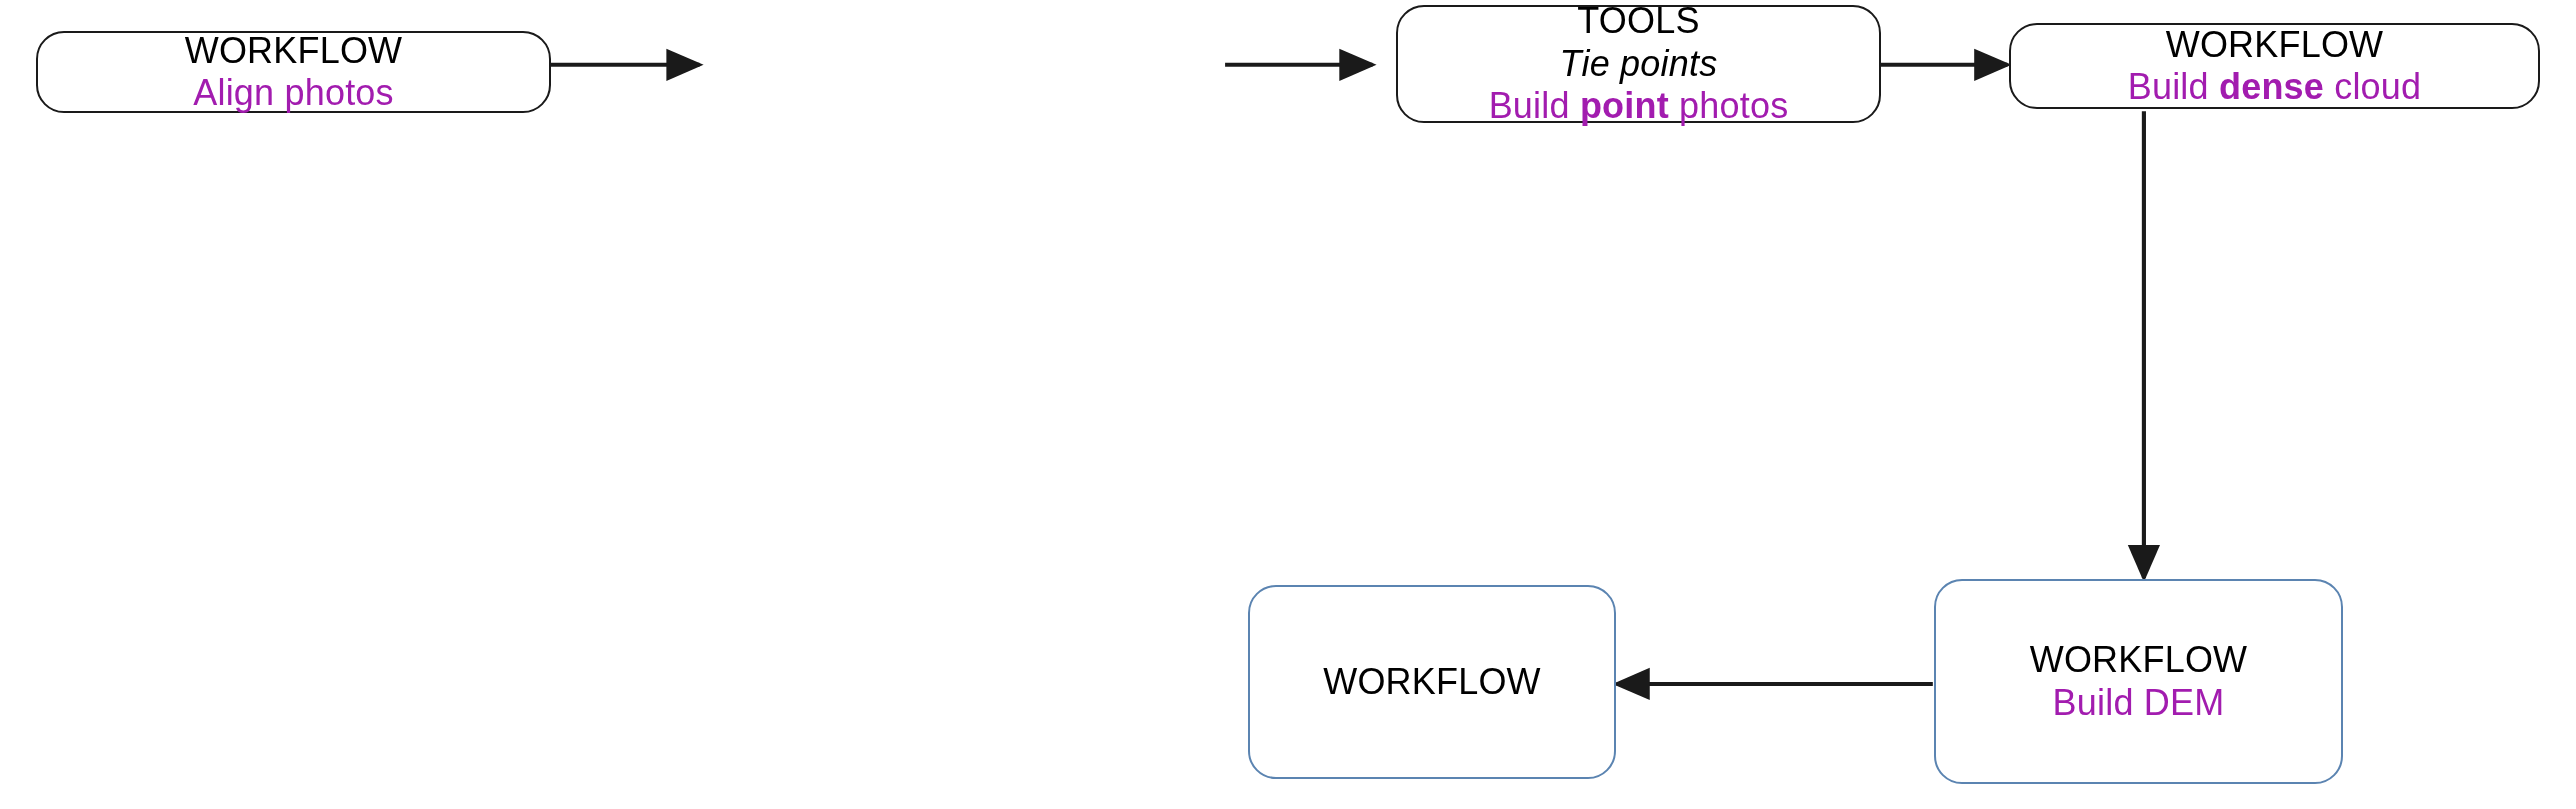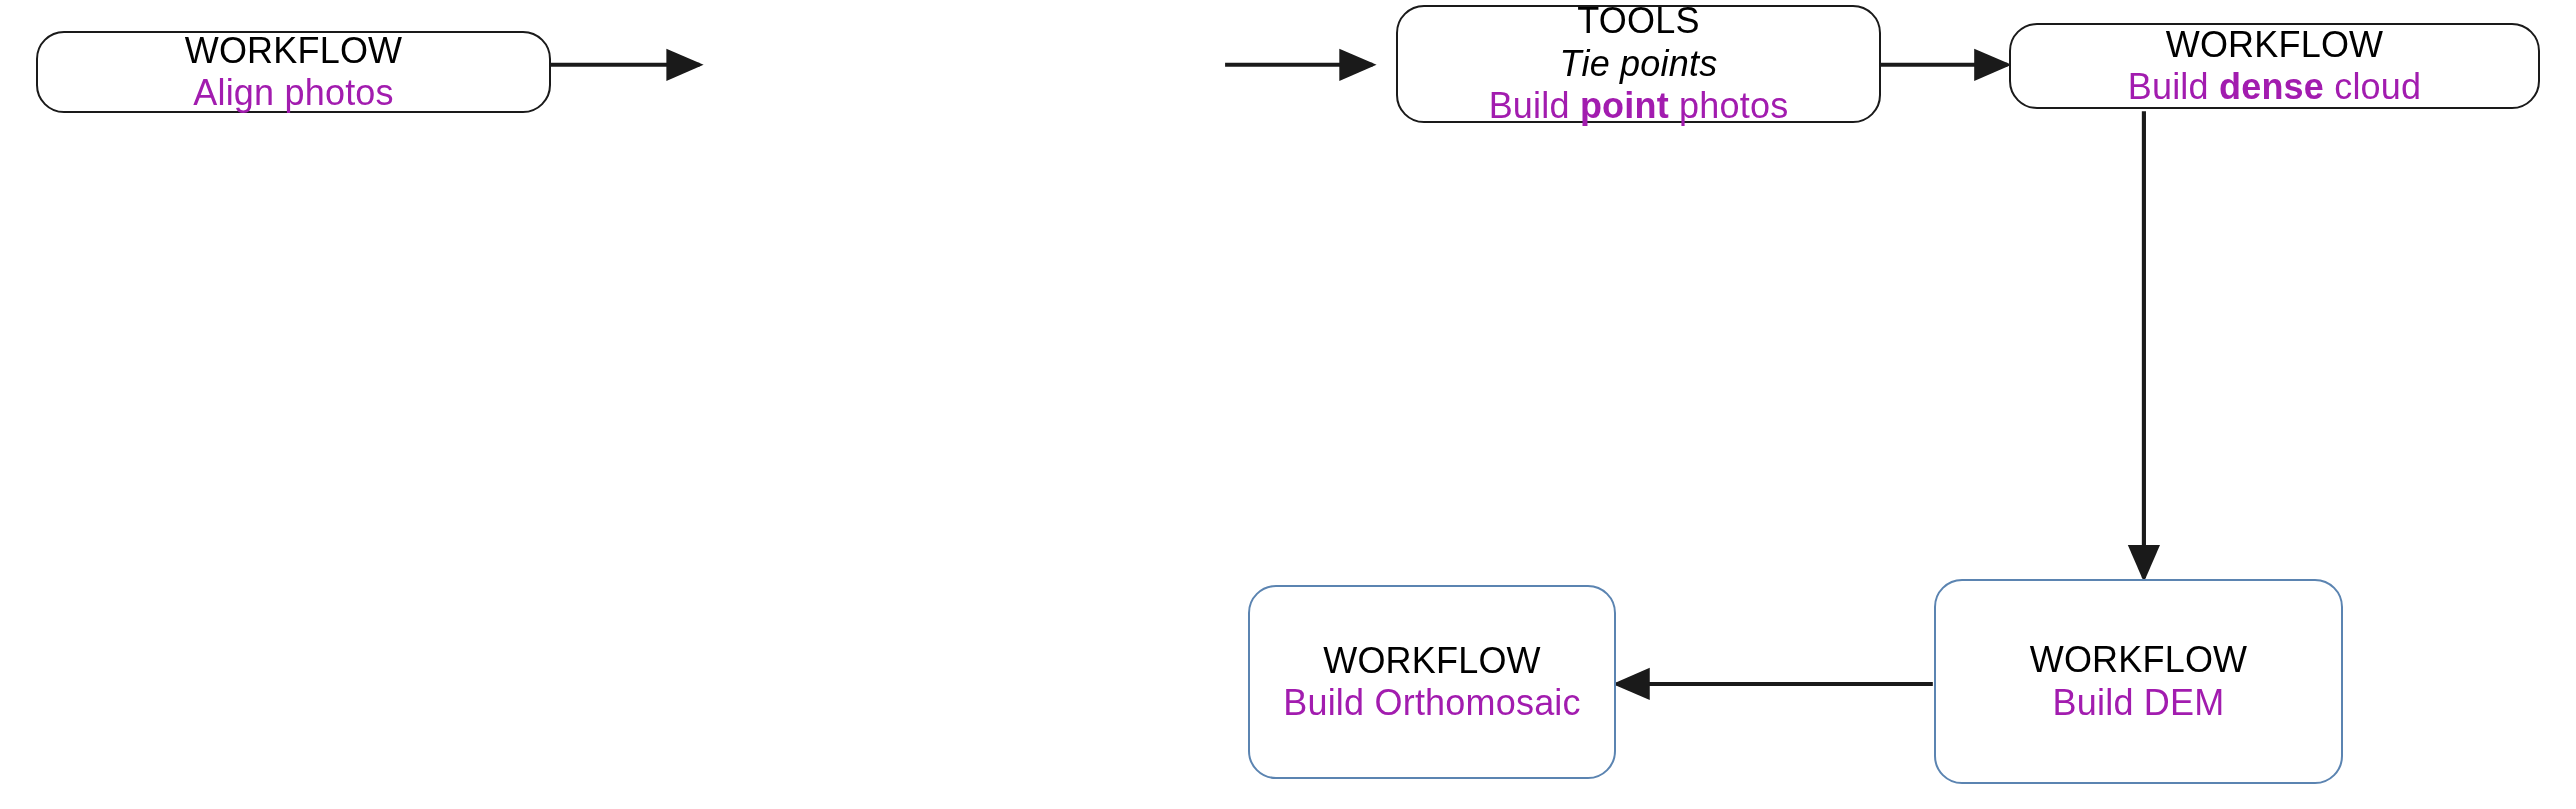--- a/index.html
+++ b/index.html
@@ -101,19 +101,16 @@
 
   <div class="node blue" style="left:1934px; top:579px; width:409px; height:205px;">
     <div class="line black">WORKFLOW</div>
     <div class="line red">
       <span>Build DEM</span>
     </div>
   </div>
 
   <div class="node blue" style="left:1248px; top:585px; width:368px; height:194px;">
     <div class="line black">WORKFLOW</div>
-    <div class="line red">
-      <span>Build Orthomosaic</span>
-    </div>
   </div>
 
 </div>
 
 
 </body></html>

